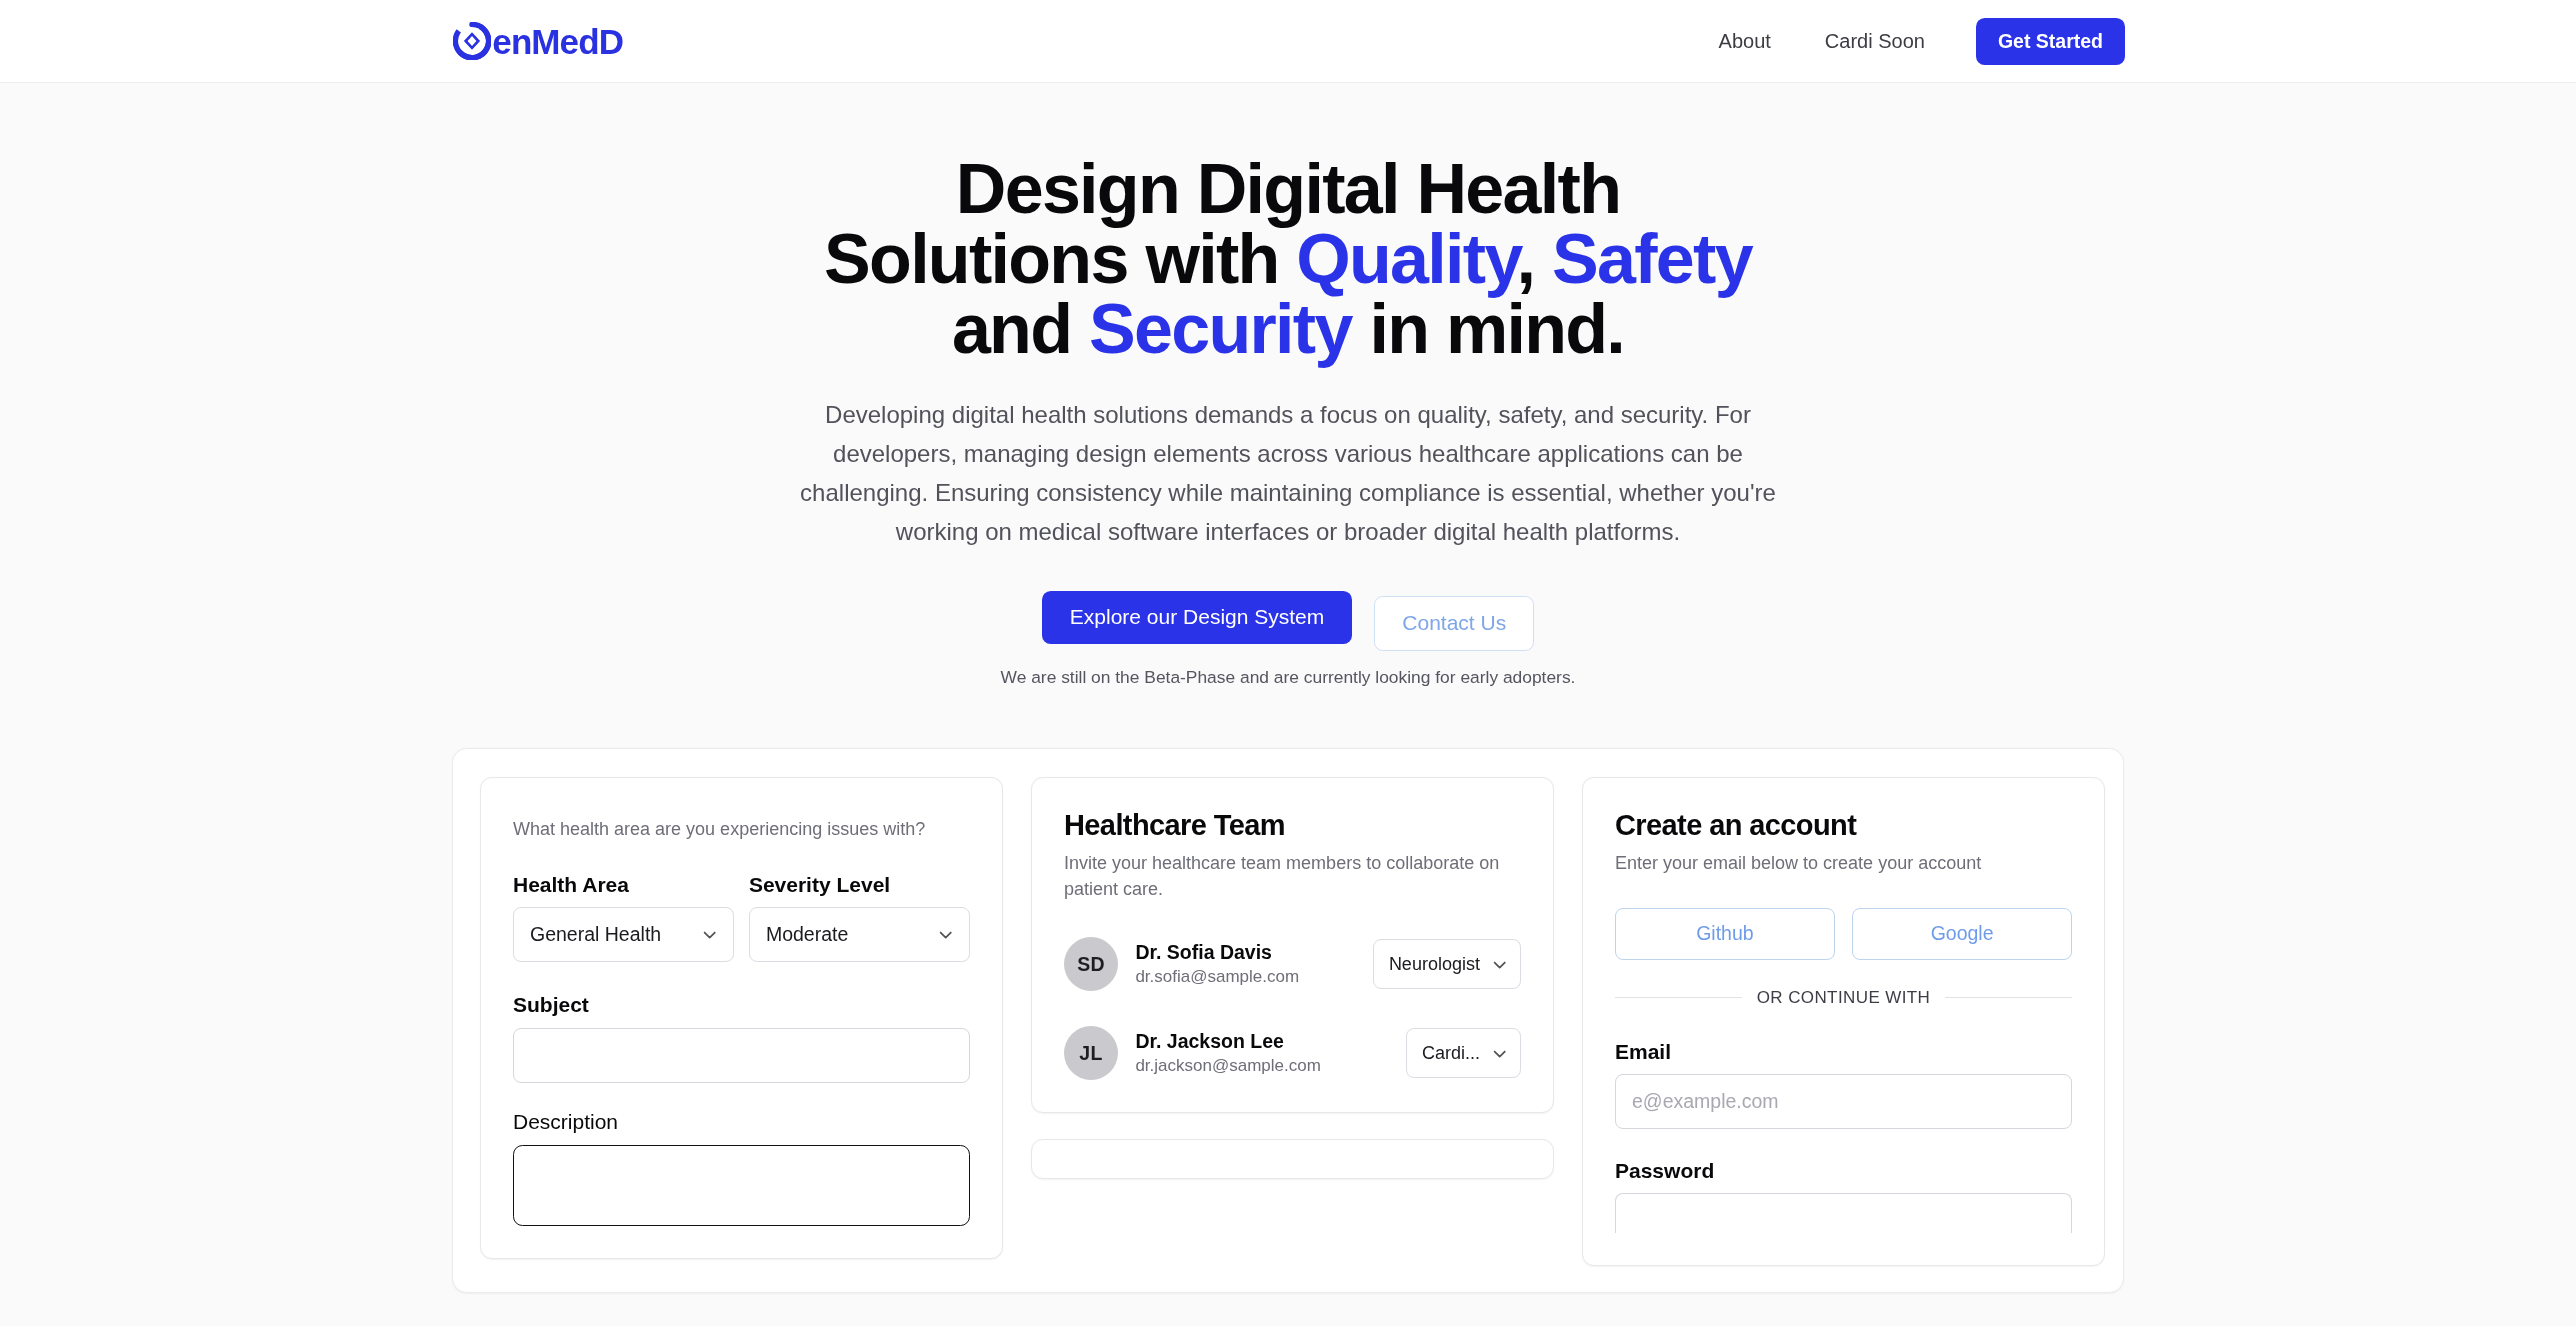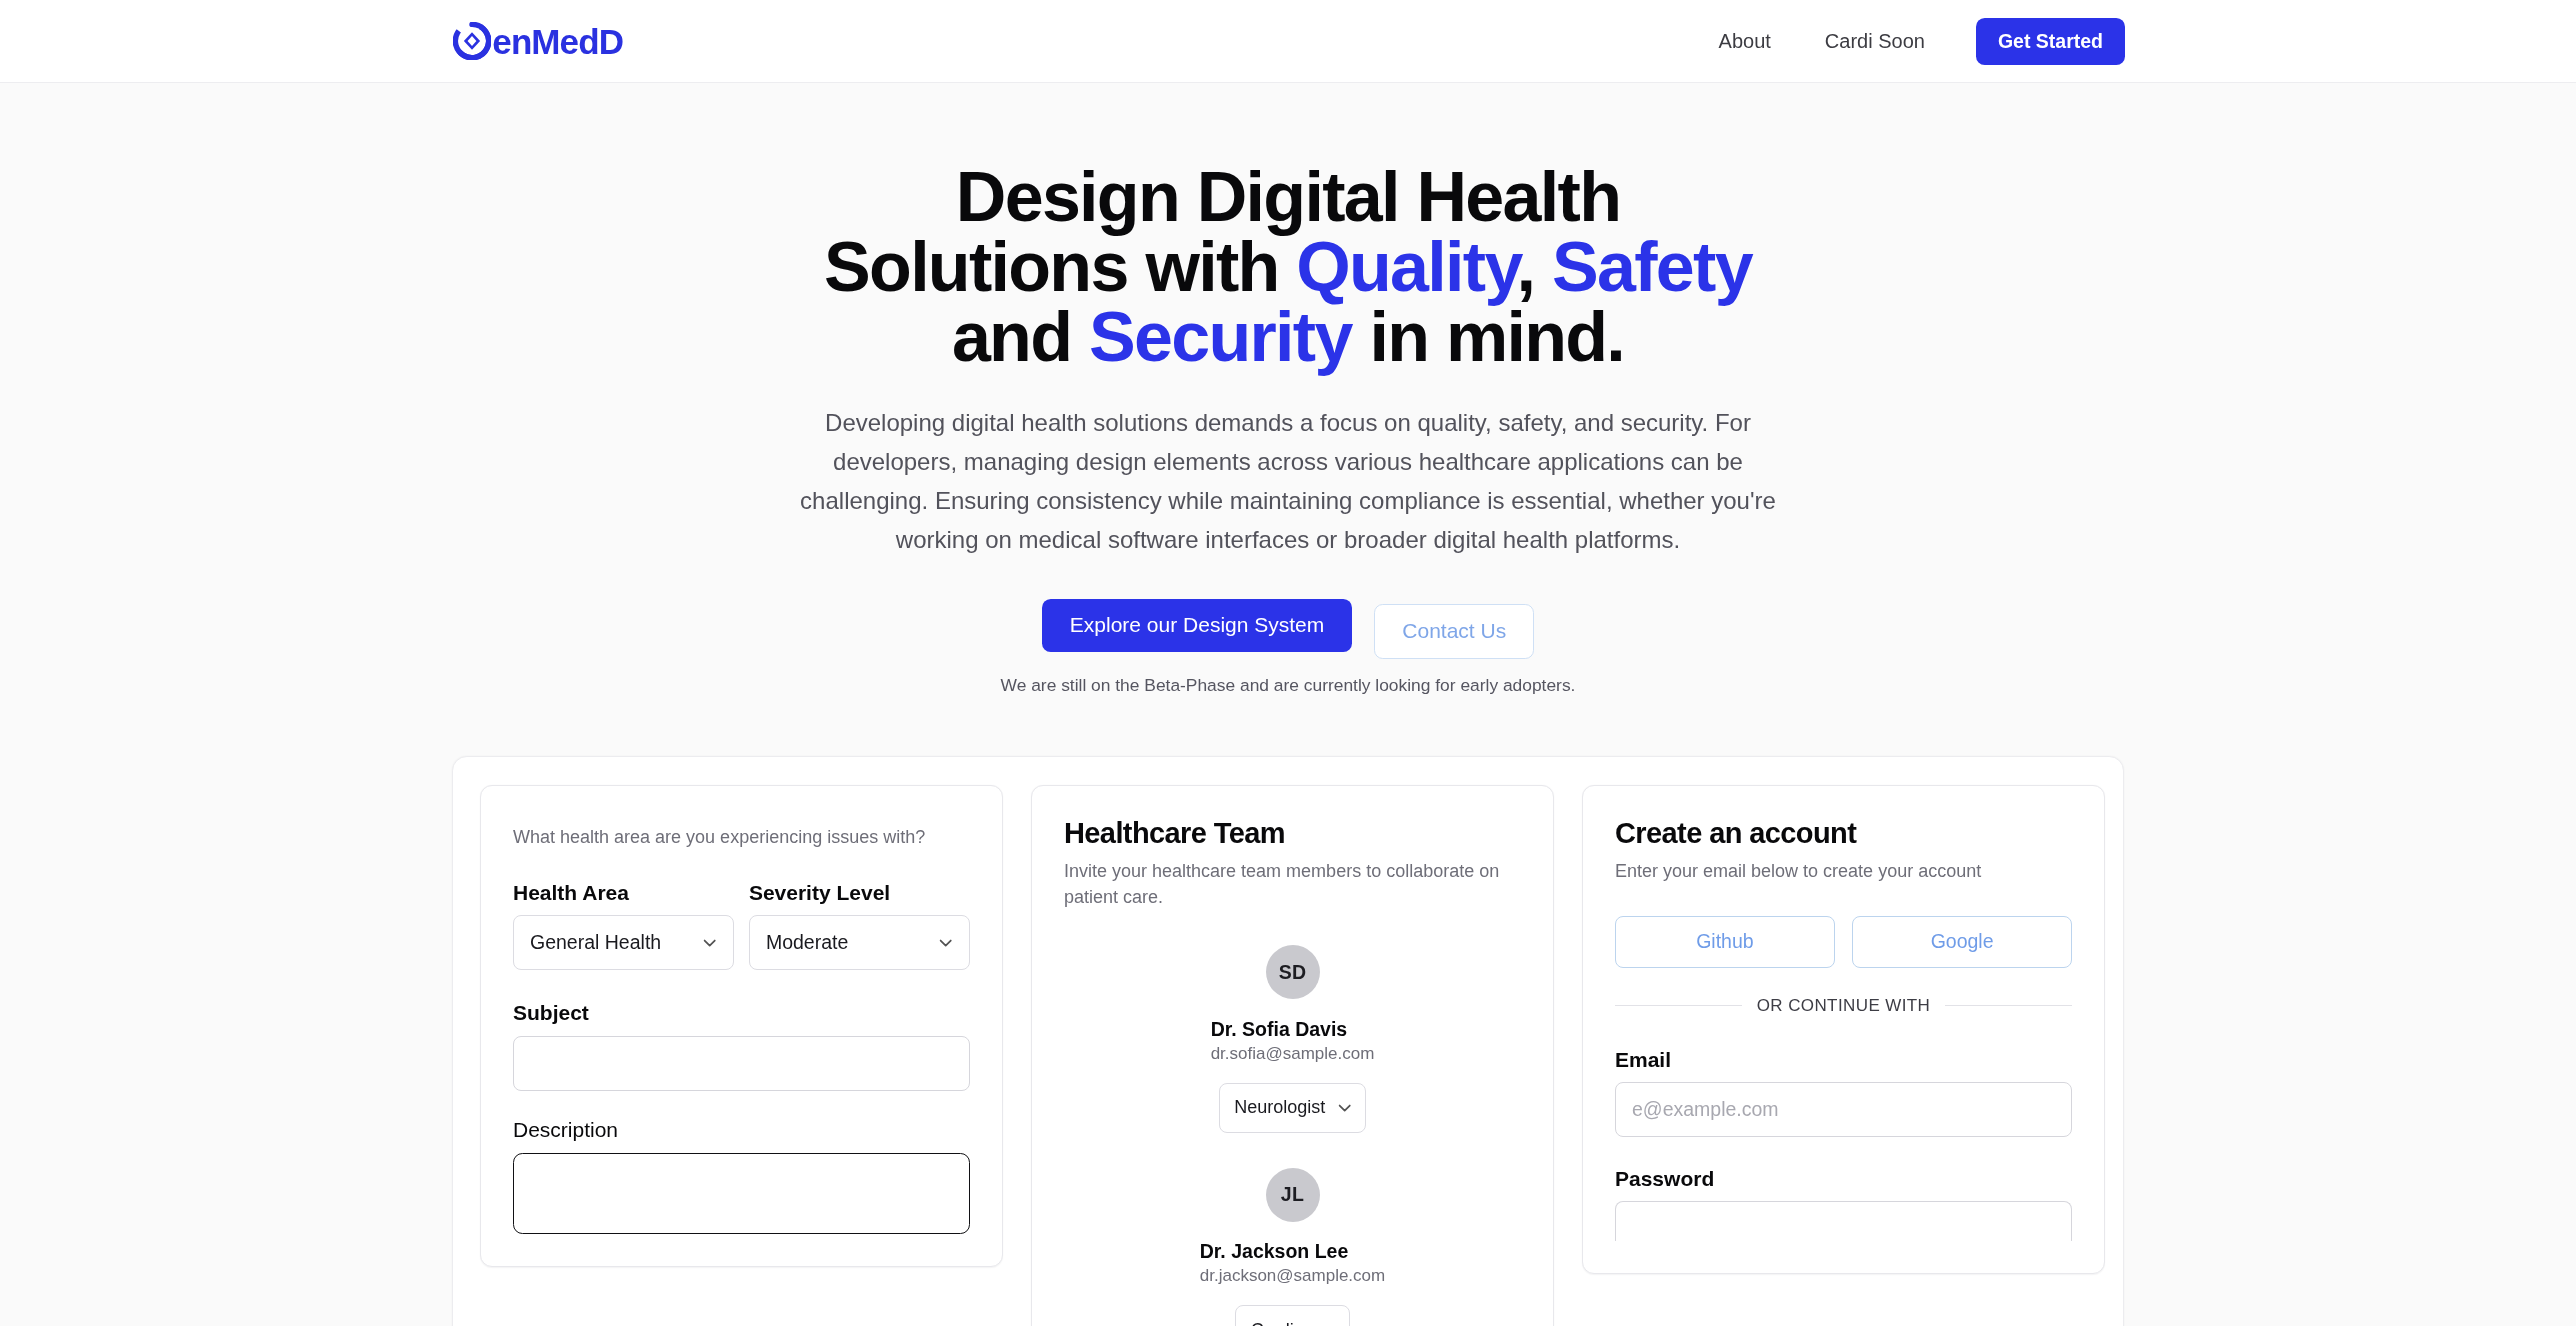--- a/index.html
+++ b/index.html
@@ -80,21 +80,21 @@
     padding-top: 67px;
     text-align: center;
   }
   .hero-title {
     font-size: 70px;
     line-height: 1.0;
     font-weight: 700;
     letter-spacing: -1.7px;
     color: #09090b;
     max-width: 1140px;
-    margin: 12px auto;
+    margin: 4px auto;
   }
   .hl { color: #2b33e8; }
 
   .hero-sub {
     margin: 32px auto 0;
     max-width: 1006px;
     font-size: 24px;
     line-height: 1.62;
     color: #52525b;
     font-weight: 400;
@@ -243,21 +243,20 @@
 
   .mt-subject { margin-top: 31px; }
   .mt-desc { margin-top: 27px; }
 
   
   .team-row {
     display: flex;
     align-items: center;
     gap: 17.4px;
     margin-top: 35px;
-    flex-direction: column;
   }
   .avatar {
     width: 54px; height: 54px;
     flex: 0 0 54px;
     border-radius: 50%;
     background: #c9c9ce;
     color: #1d1d22;
     font-size: 19.5px;
     font-weight: 700;
     display: flex;

